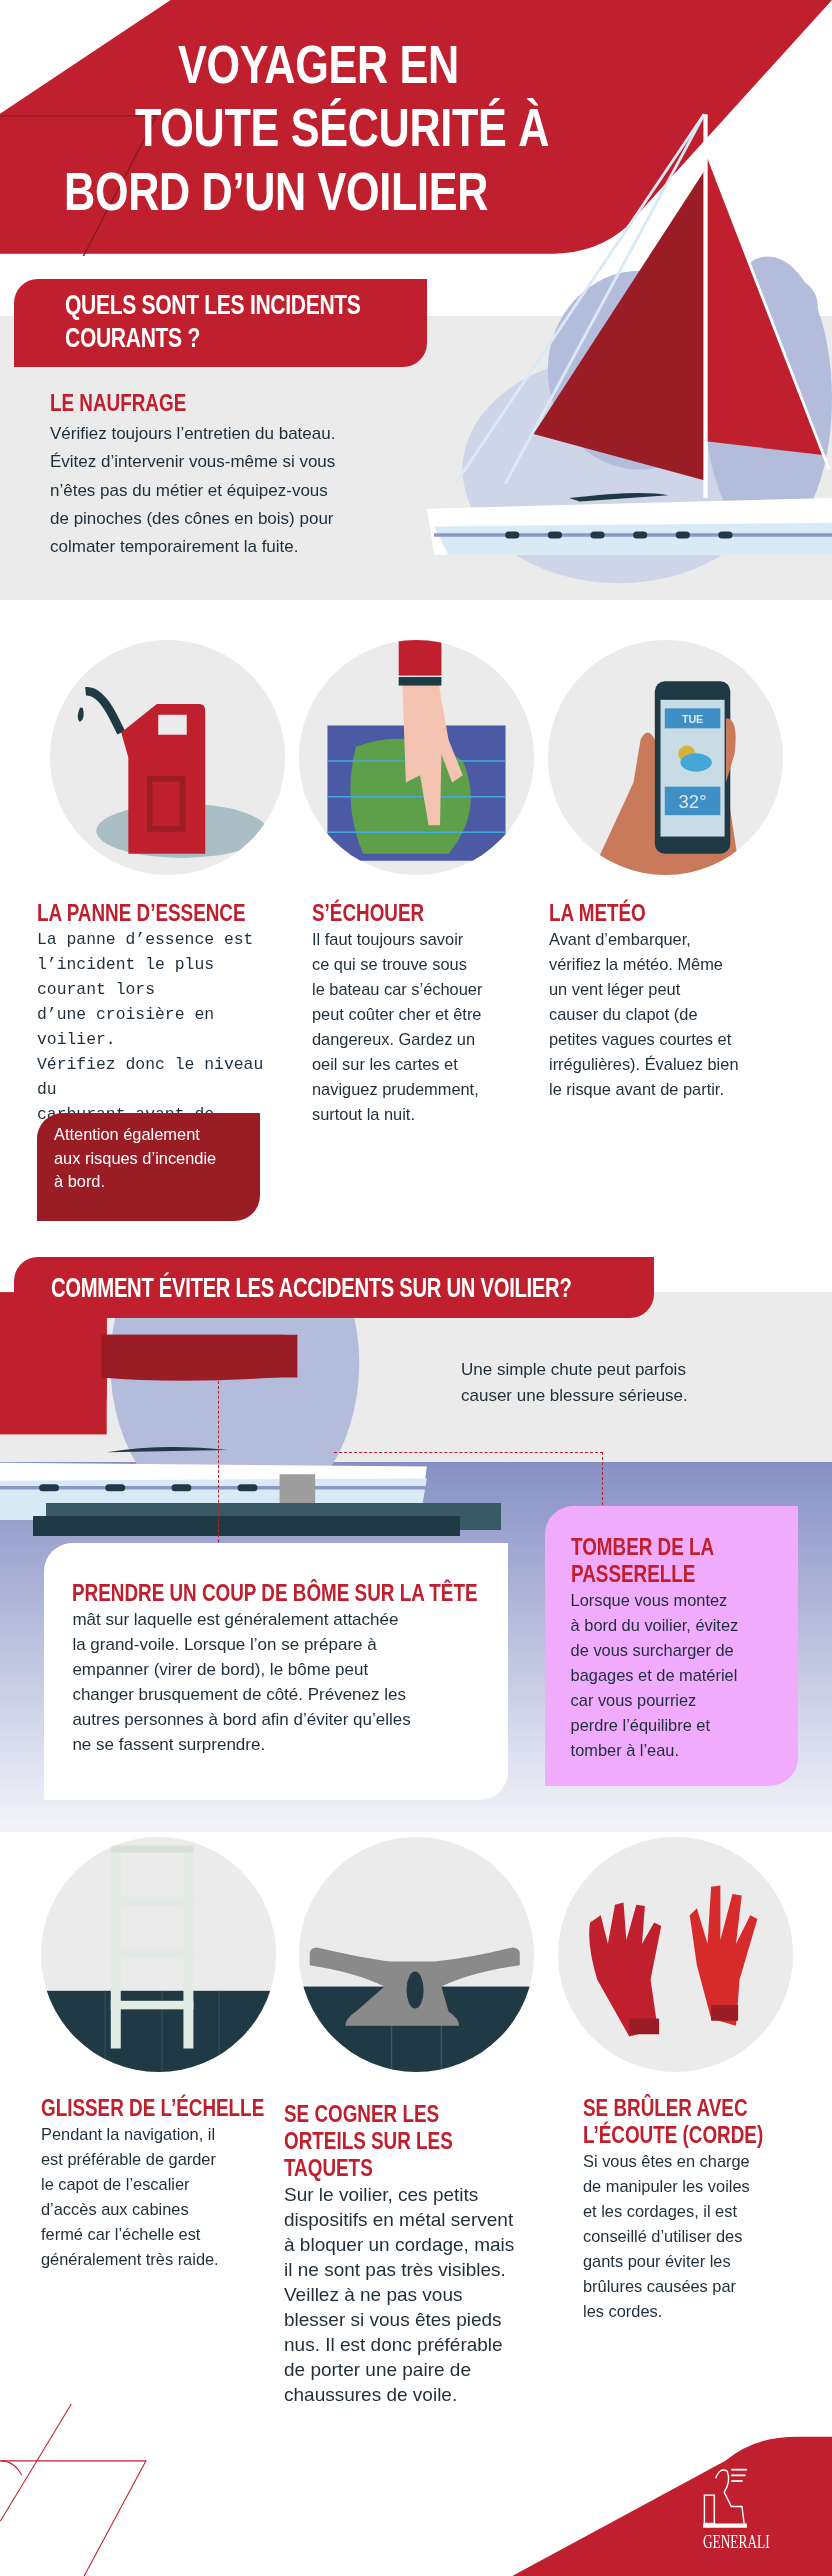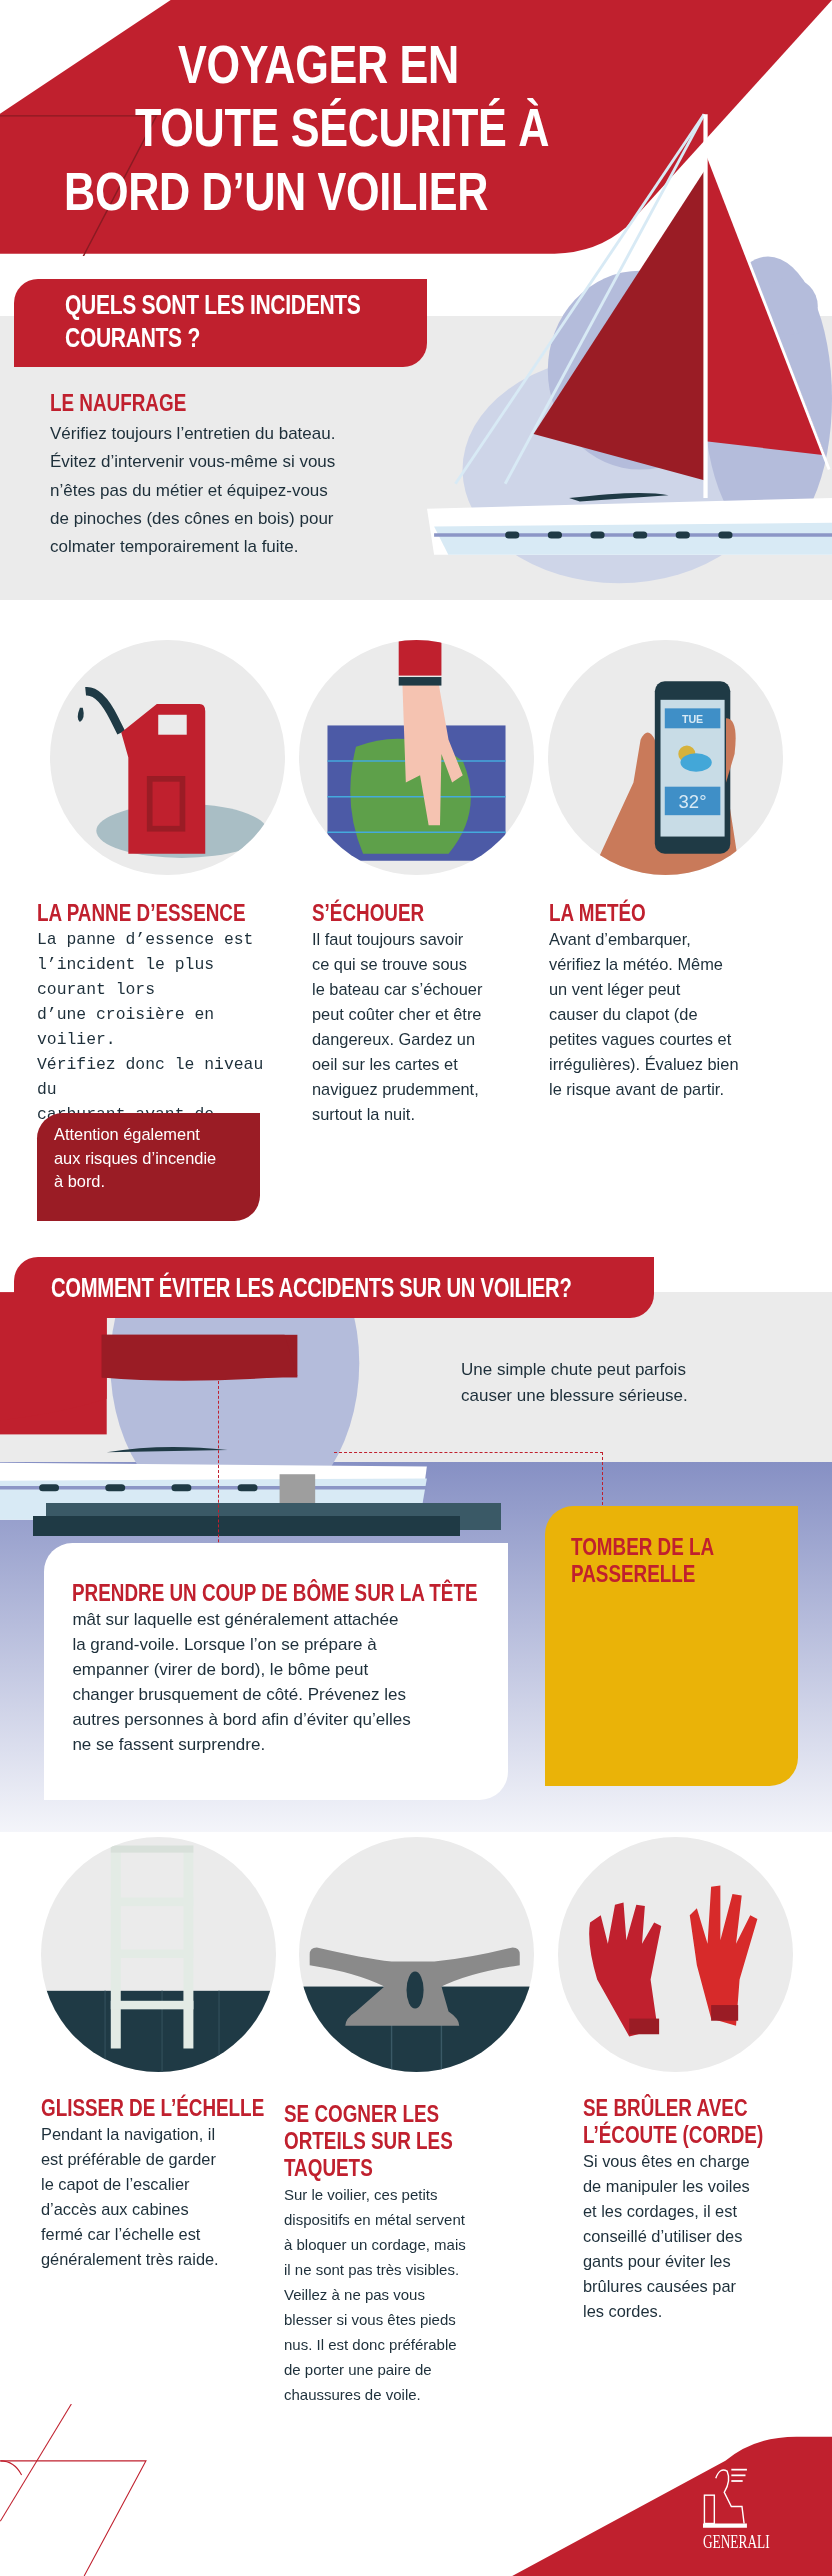--- a/index.html
+++ b/index.html
@@ -203,23 +203,32 @@
   <div class="body-text" style="font-size:17px;line-height:25px;">
     <div>mât sur laquelle est généralement attachée</div>
     <div>la grand-voile. Lorsque l’on se prépare à</div>
     <div>empanner (virer de bord), le bôme peut</div>
     <div>changer brusquement de côté. Prévenez les</div>
     <div>autres personnes à bord afin d’éviter qu’elles</div>
     <div>ne se fassent surprendre.</div>
   </div>
 </div>
 
-<div class="abs" style="left:545px;top:1506px;width:253px;height:280px;background:#eab308;border-radius:28.4px 0 28.4px 0;padding:28.4px 0 0 25.6px;">
+<div class="abs" style="left:545px;top:1506px;width:253px;height:280px;background:#f0abfc;border-radius:28.4px 0 28.4px 0;padding:28.4px 0 0 25.6px;">
   <div class="red-head">TOMBER DE LA</div>
   <div class="red-head">PASSERELLE</div>
+  <div class="body-text" style="font-size:16.4px;line-height:25px;">
+    <div>Lorsque vous montez</div>
+    <div>à bord du voilier, évitez</div>
+    <div>de vous surcharger de</div>
+    <div>bagages et de matériel</div>
+    <div>car vous pourriez</div>
+    <div>perdre l’équilibre et</div>
+    <div>tomber à l’eau.</div>
+  </div>
 </div>
 
 <div class="circle" style="left:41px;top:1837px;width:235px;height:235px;">
   <svg width="235" height="235" viewBox="0 0 330 330">
     <rect x="0" y="216" width="330" height="120" fill="#1f3a45"></rect>
     <g stroke="#2f4c57" stroke-width="2">
         <line x1="90" y1="216" x2="90" y2="330"></line>
         <line x1="170" y1="216" x2="170" y2="330"></line>
         <line x1="250" y1="216" x2="250" y2="330"></line>
       </g>
@@ -259,21 +268,21 @@
     <div>le capot de l’escalier</div>
     <div>d’accès aux cabines</div>
     <div>fermé car l’échelle est</div>
     <div>généralement très raide.</div>
   </div>
 </div>
 <div class="abs" style="left:284px;top:2095px;width:256px;margin-top:6px;">
   <div class="red-head">SE COGNER LES</div>
   <div class="red-head">ORTEILS SUR LES</div>
   <div class="red-head">TAQUETS</div>
-  <div class="body-text" style="font-size:15px;line-height:25px;">
+  <div class="body-text" style="font-size:19px;line-height:25px;">
     <div>Sur le voilier, ces petits</div>
     <div>dispositifs en métal servent</div>
     <div>à bloquer un cordage, mais</div>
     <div>il ne sont pas très visibles.</div>
     <div>Veillez à ne pas vous</div>
     <div>blesser si vous êtes pieds</div>
     <div>nus. Il est donc préférable</div>
     <div>de porter une paire de</div>
     <div>chaussures de voile.</div>
   </div>

